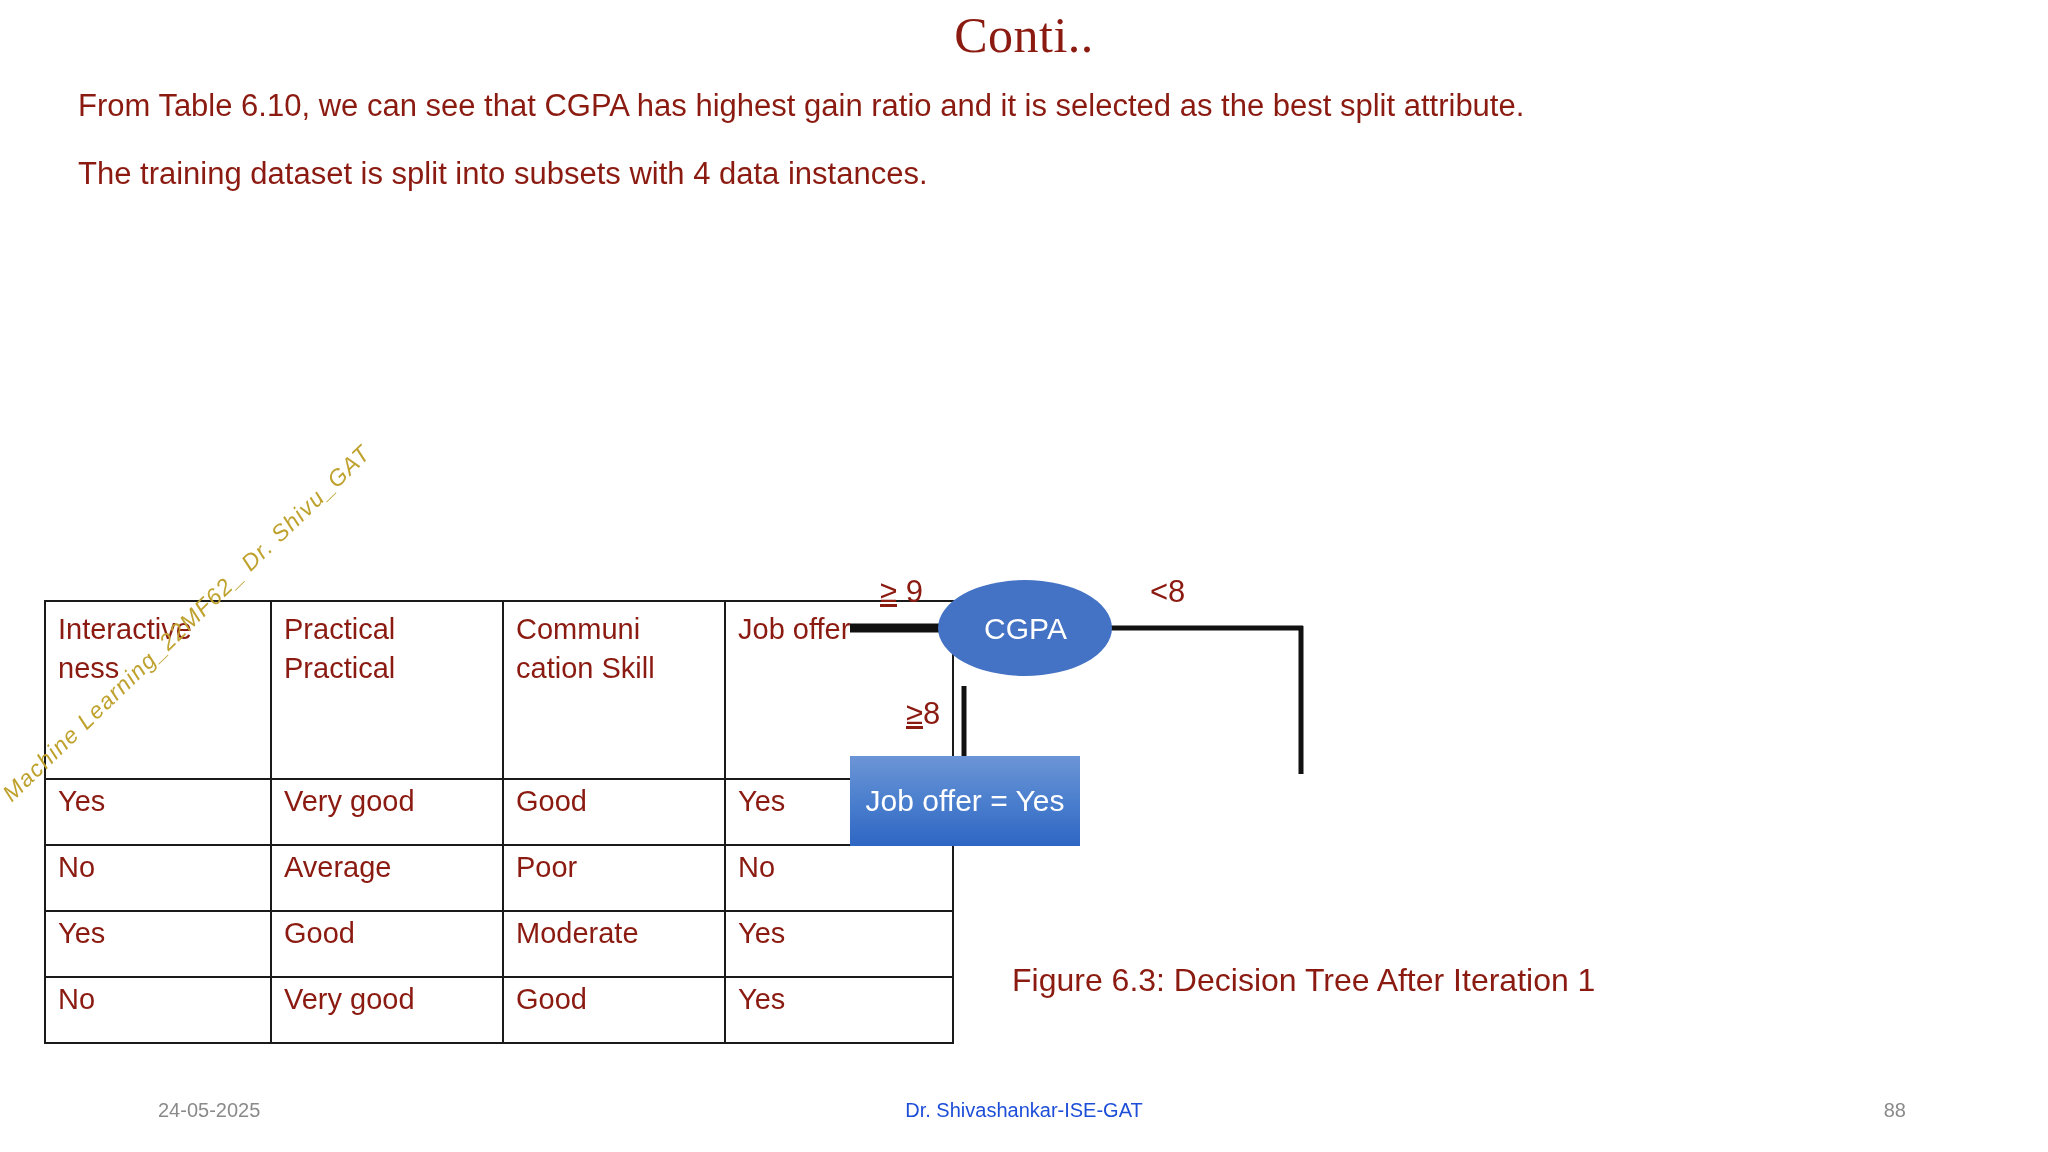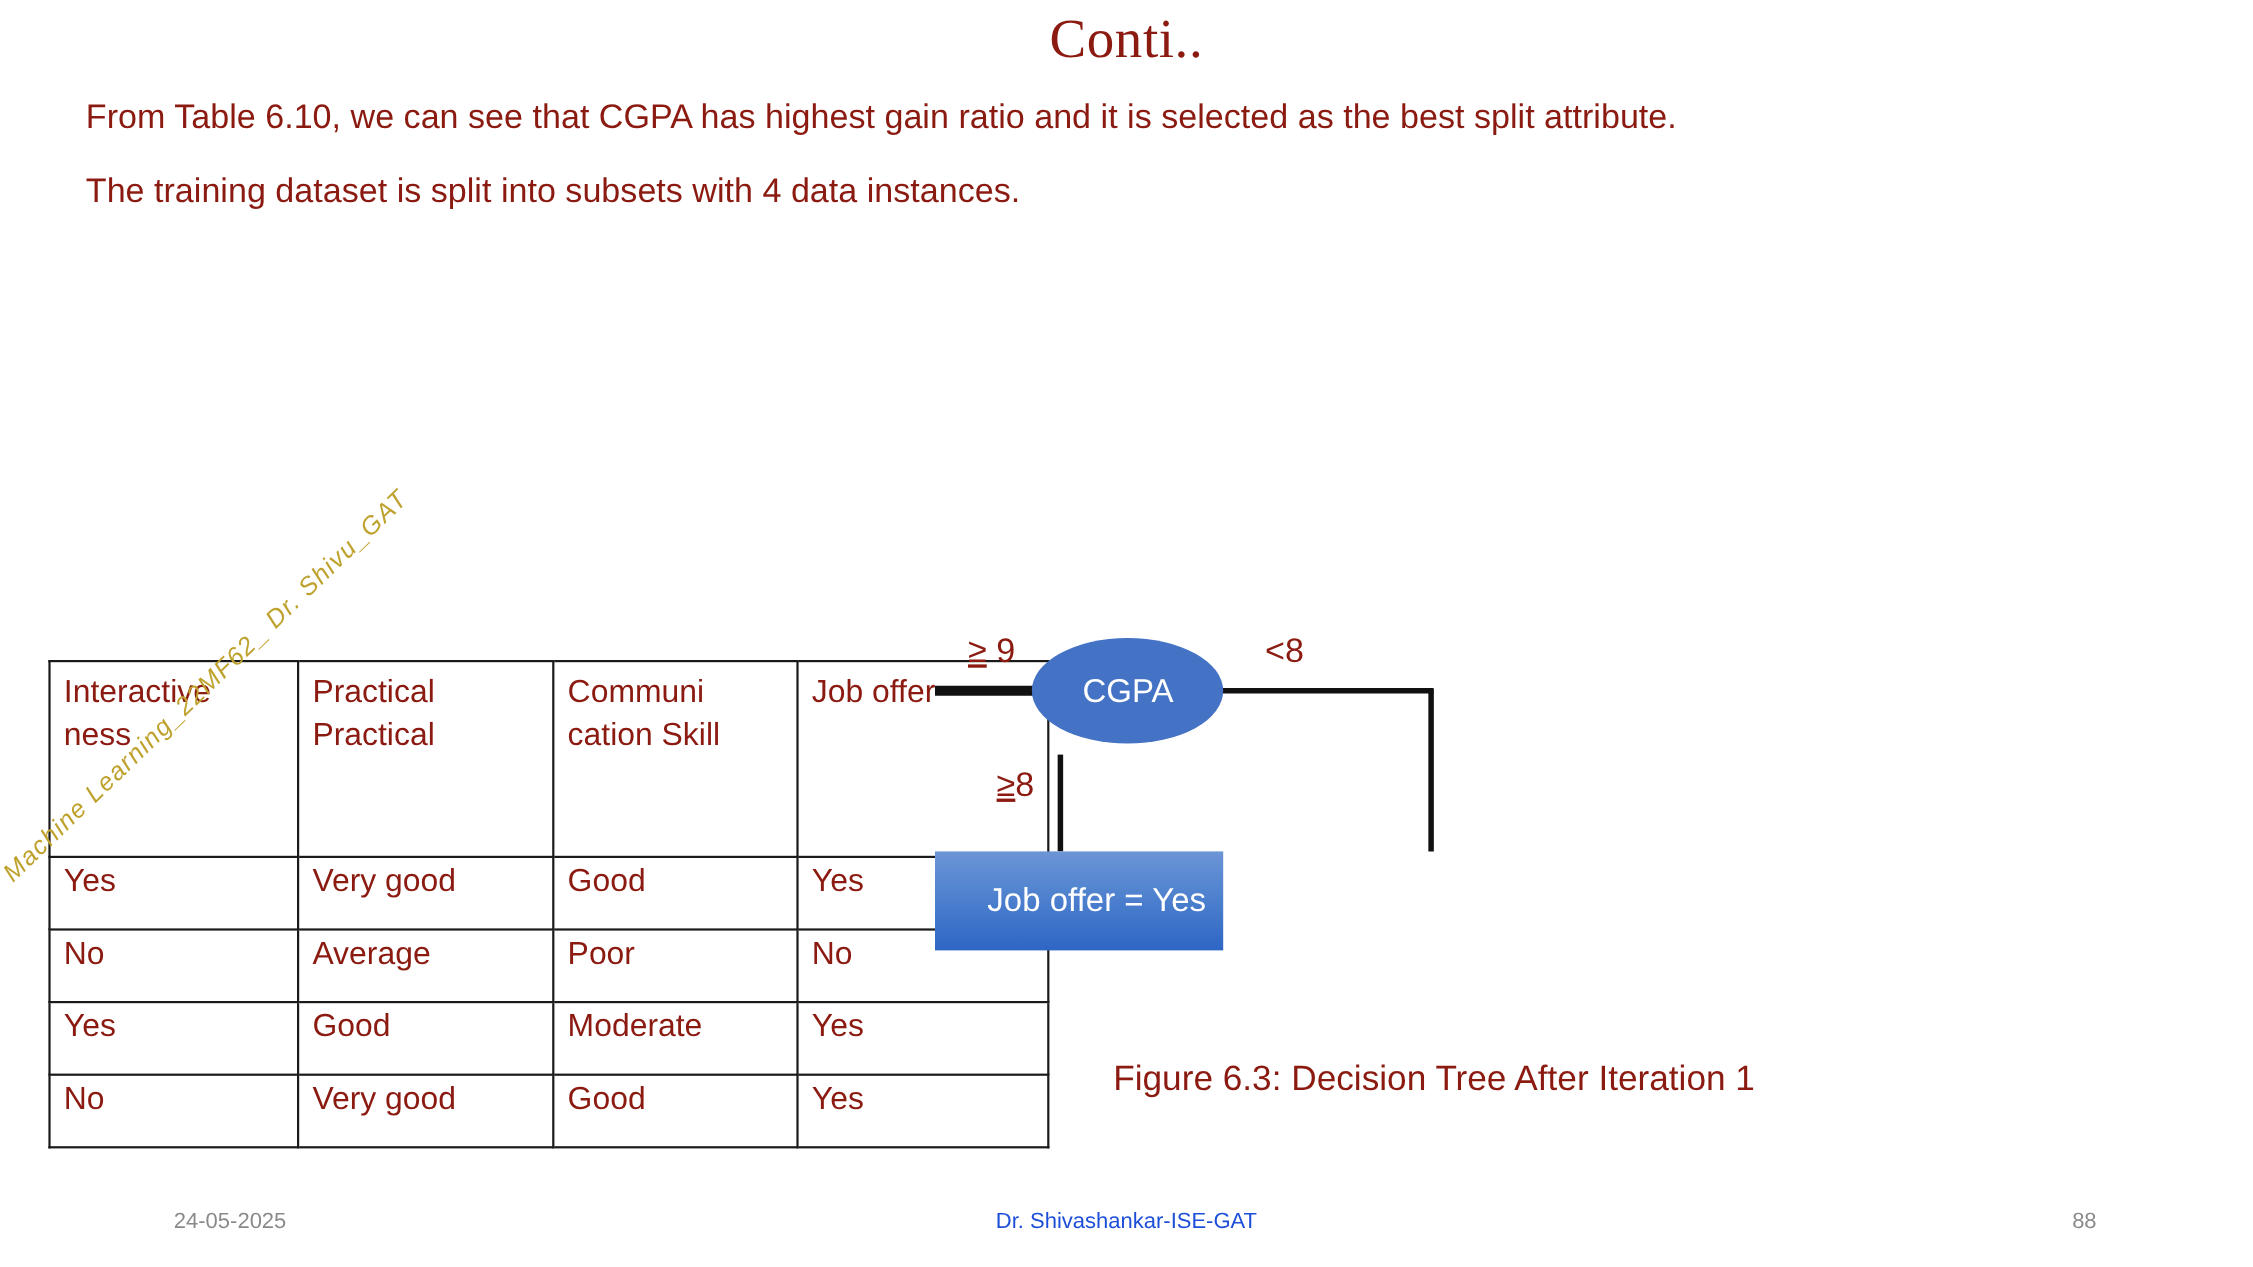--- a/index.html
+++ b/index.html
@@ -129,21 +129,21 @@
     width: 230px;
     height: 90px;
     background: linear-gradient(to bottom, #6C95D6 0%, #4E81CE 45%, #2E66C4 100%);
     display: flex;
     align-items: center;
     justify-content: center;
     color: #ffffff;
     font-size: 30px;
     font-family: "Liberation Sans", sans-serif;
   }
-  #leaf-yes { left: 0px; top: 214px; padding-left: 32px; }
+  #leaf-yes { left: 0px; top: 196px; }
   #leaf-no  { left: 338px; top: 212px; }
 
   .edge-label {
     position: absolute;
     color: #8B1A11;
     font-size: 31px;
     font-family: "Liberation Sans", sans-serif;
     white-space: nowrap;
   }
   .edge-label .ge {

